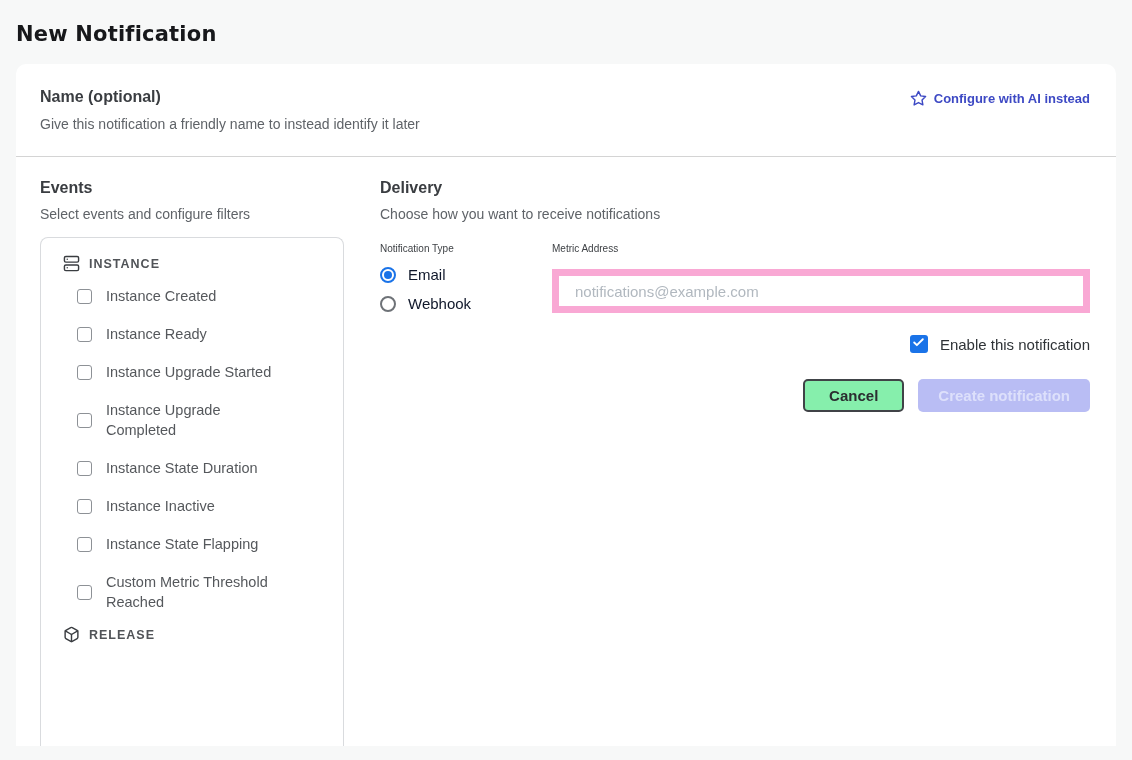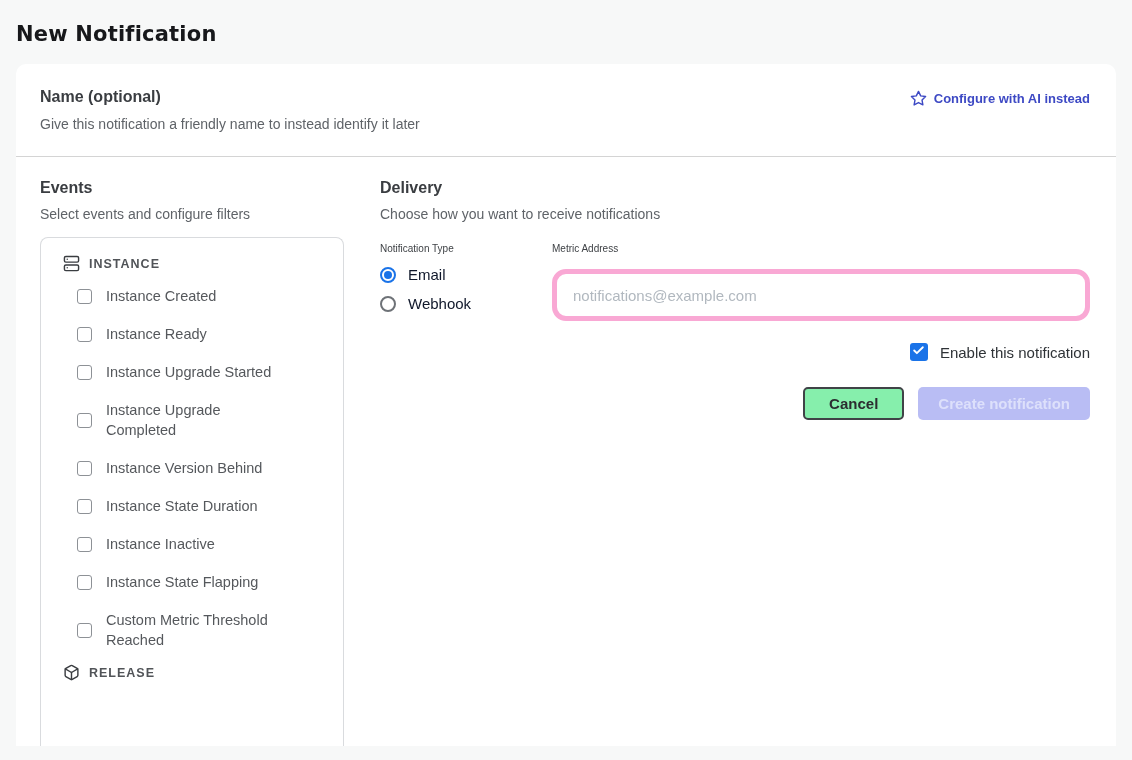--- a/index.html
+++ b/index.html
@@ -100,22 +100,22 @@
   }
   .radio.selected { border: 2px solid #1a73e8; }
   .radio.selected::after {
     content: ""; position: absolute; inset: 2px;
     border-radius: 50%; background: #1a73e8;
   }
   .radio.unselected { border: 2px solid #6e7277; }
   .radio-label { font-size: 15px; color: #0f172a; }
   .email-subcol { flex: 1; }
   .email-input {
-    margin-top: 15px; width: 100%; height: 52px;
-    border: 5px solid #f9a8d4; border-radius: 14px;
+    margin-top: 15px; width: 100%; height: 44px;
+    border: 7px solid #f9a8d4; border-radius: 0;
     padding: 0 16px; font-size: 15px; color: #2f3337;
     font-family: "Liberation Sans", sans-serif; outline: none;
   }
   .email-input::placeholder { color: #b1b8bf; }
   .enable-row {
     display: flex; align-items: center; justify-content: flex-end;
     gap: 12px; margin-top: 22px; cursor: pointer;
   }
   .checkbox-checked {
     width: 18px; height: 18px; border-radius: 3px;
@@ -190,24 +190,20 @@
             <span class="checkbox"></span>
             <span class="event-label">Instance Ready</span>
           </div>
           <div class="event-row">
             <span class="checkbox"></span>
             <span class="event-label">Instance Upgrade Started</span>
           </div>
           <div class="event-row">
             <span class="checkbox"></span>
             <span class="event-label">Instance Upgrade Completed</span>
-          </div>
-          <div class="event-row">
-            <span class="checkbox"></span>
-            <span class="event-label">Instance Version Behind</span>
           </div>
           <div class="event-row">
             <span class="checkbox"></span>
             <span class="event-label">Instance State Duration</span>
           </div>
           <div class="event-row">
             <span class="checkbox"></span>
             <span class="event-label">Instance Inactive</span>
           </div>
           <div class="event-row">

